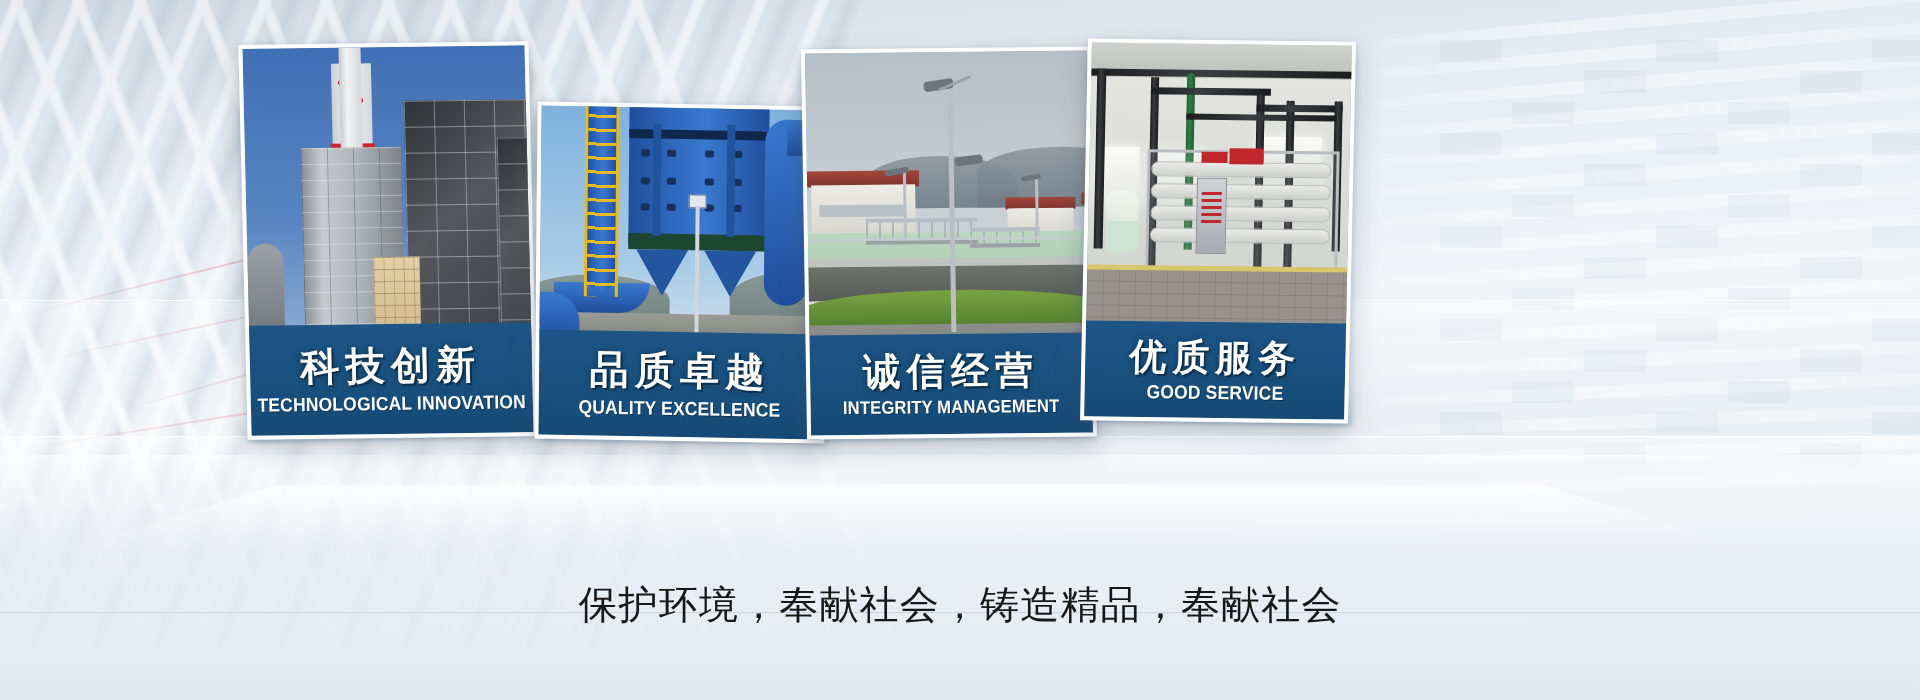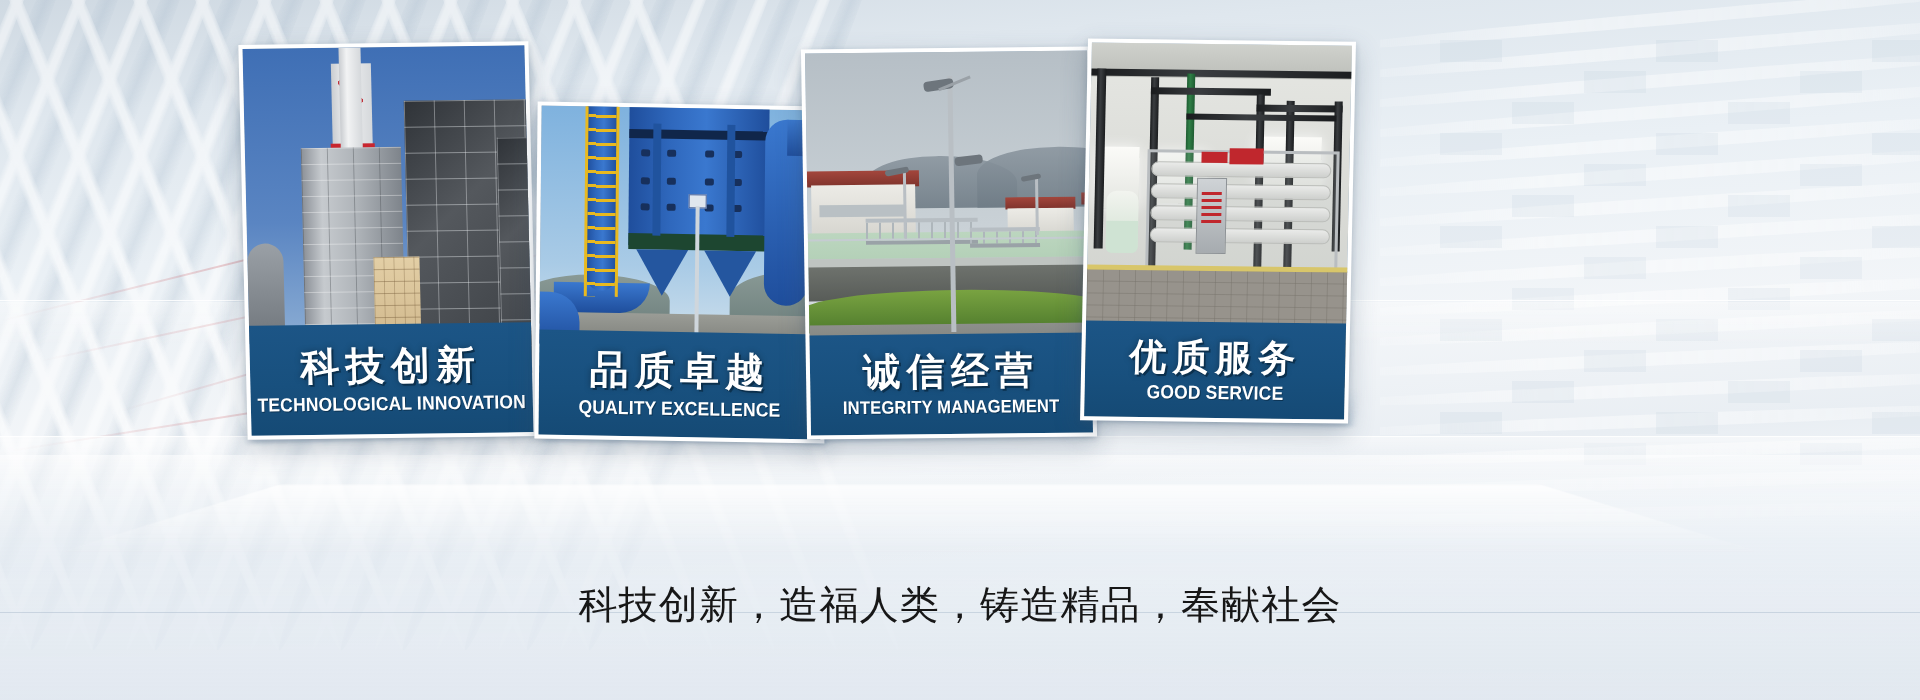--- a/index.html
+++ b/index.html
@@ -467,15 +467,15 @@
         </div>
         <div class="labelbar">
           <div class="label-cn">优质服务</div>
           <div class="label-en">GOOD SERVICE</div>
         </div>
       </div>
     </div>
 
   </div>
 
-  <div class="tagline">科技创新，造福人类，铸造精品，奉献社会</div>
+  <div class="tagline">保护环境，奉献社会，铸造精品，奉献社会</div>
 
 </div>
 
 </body></html>

